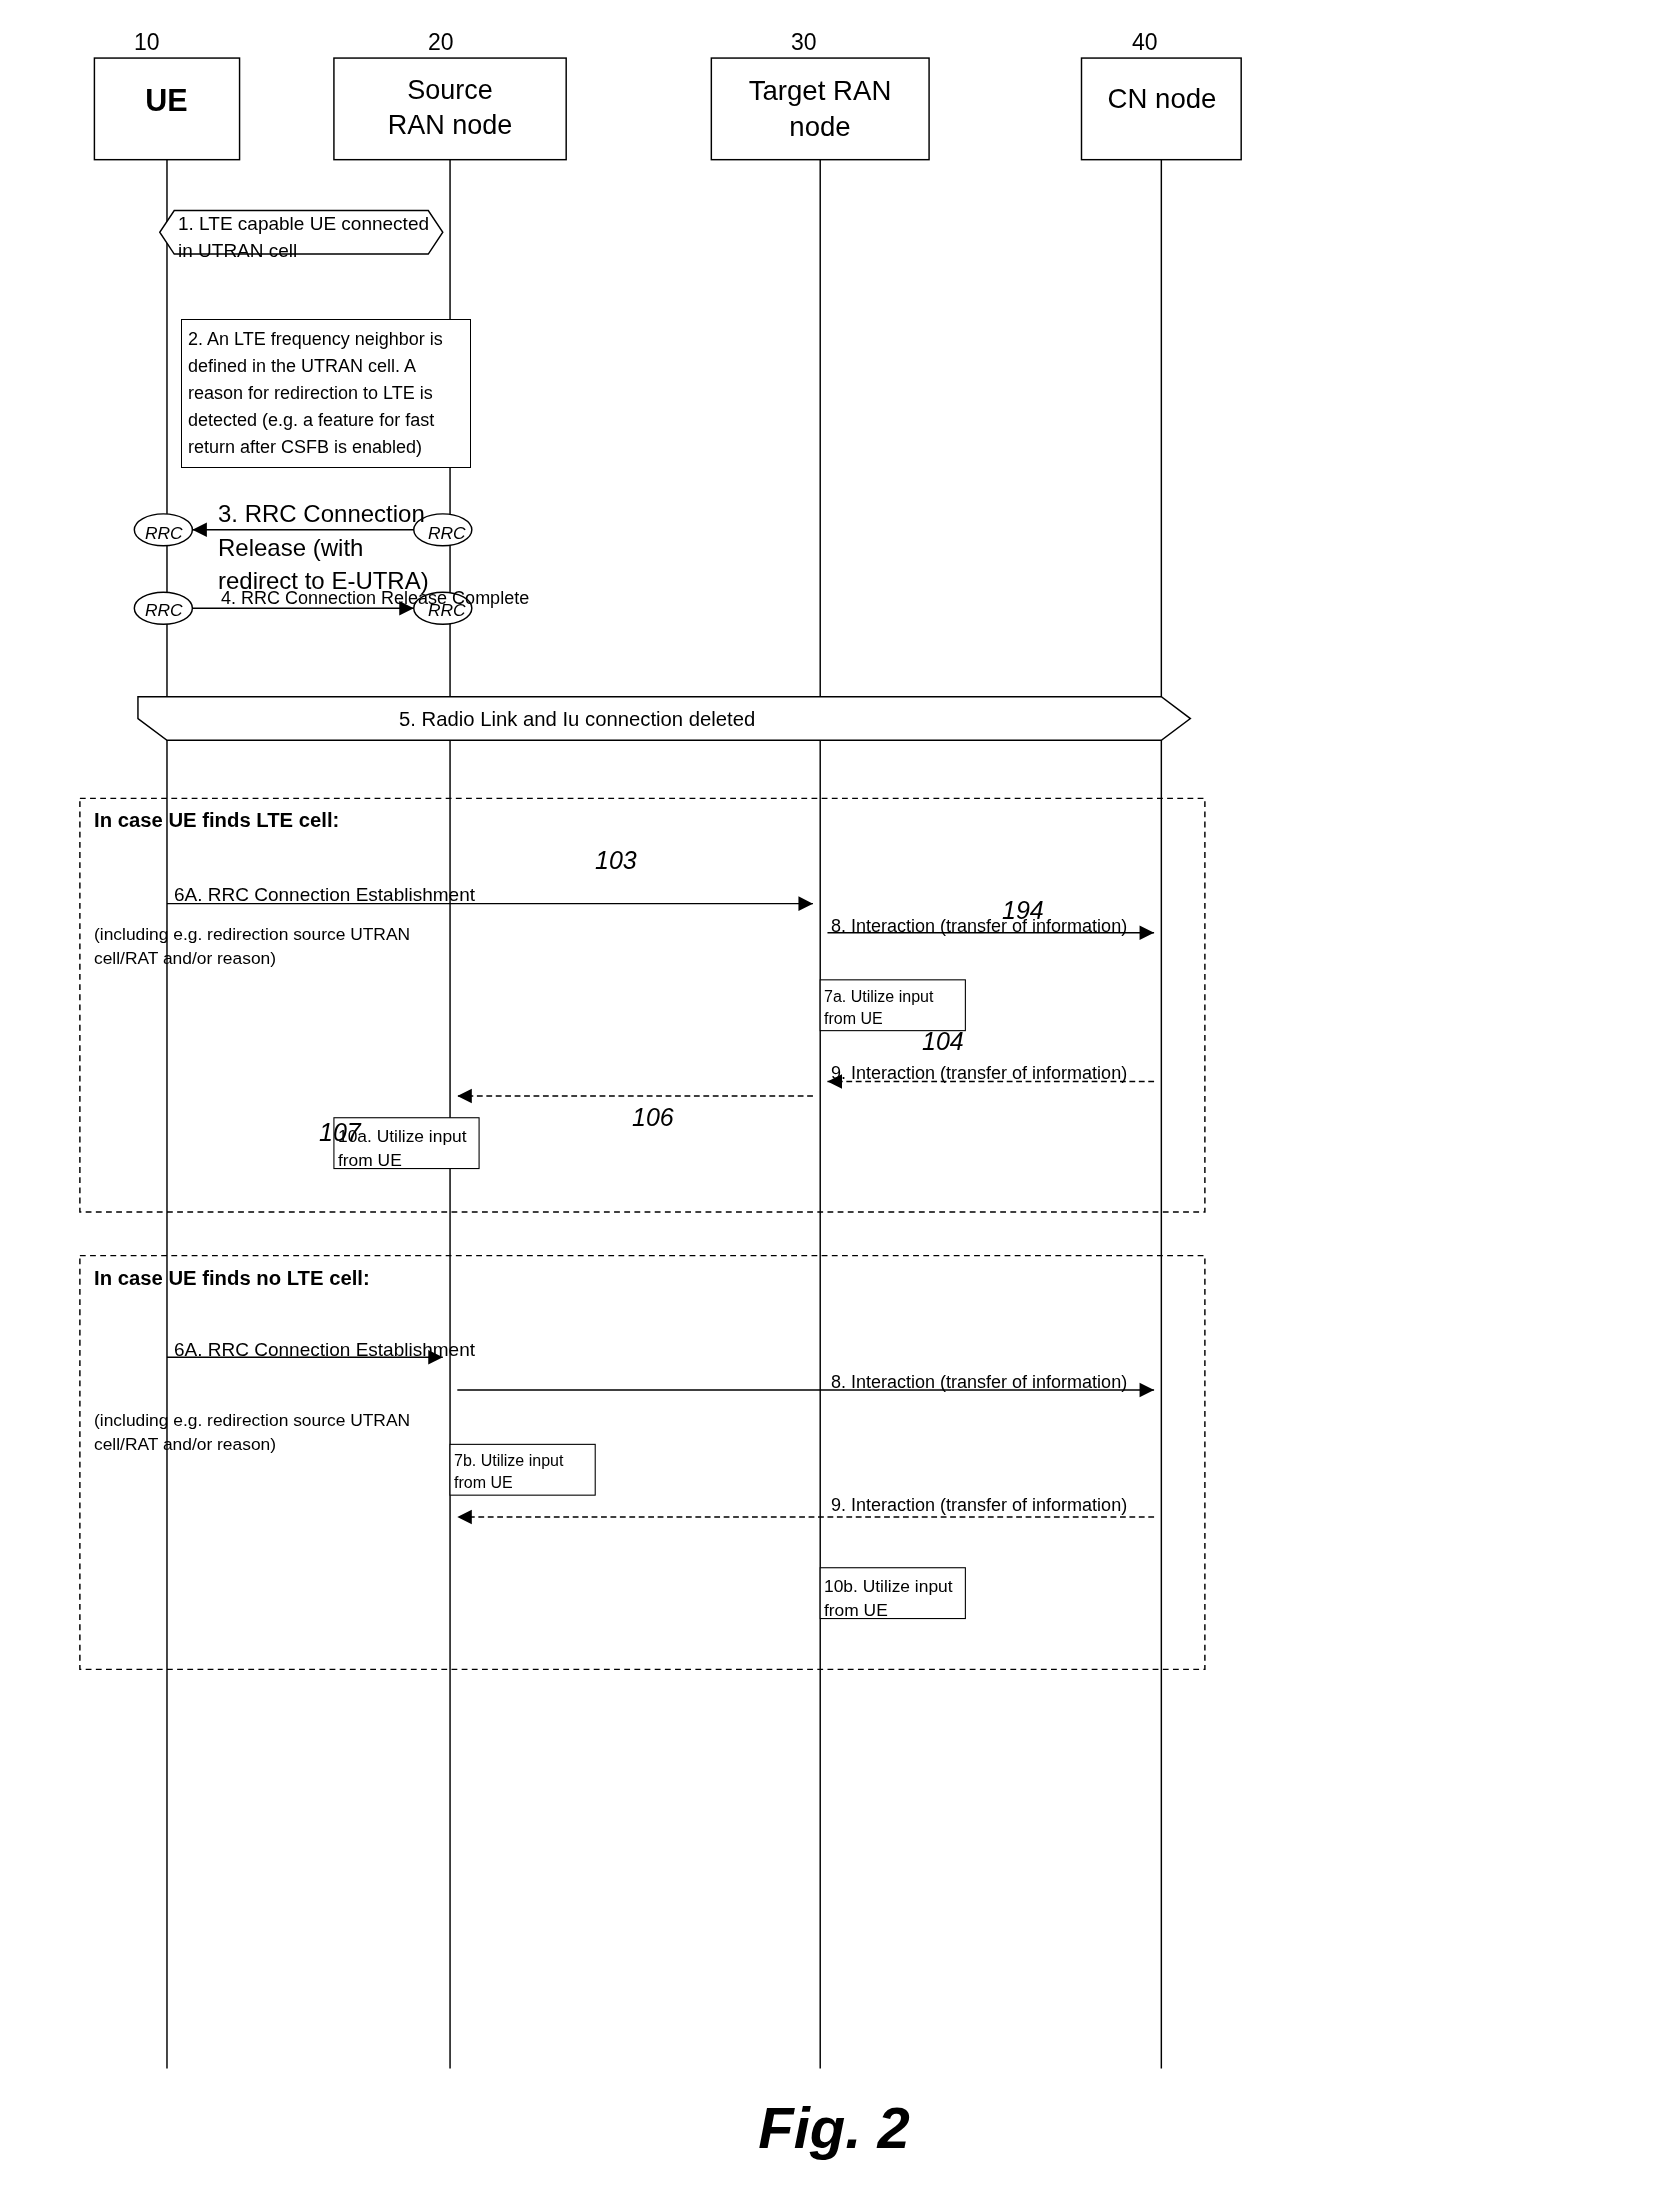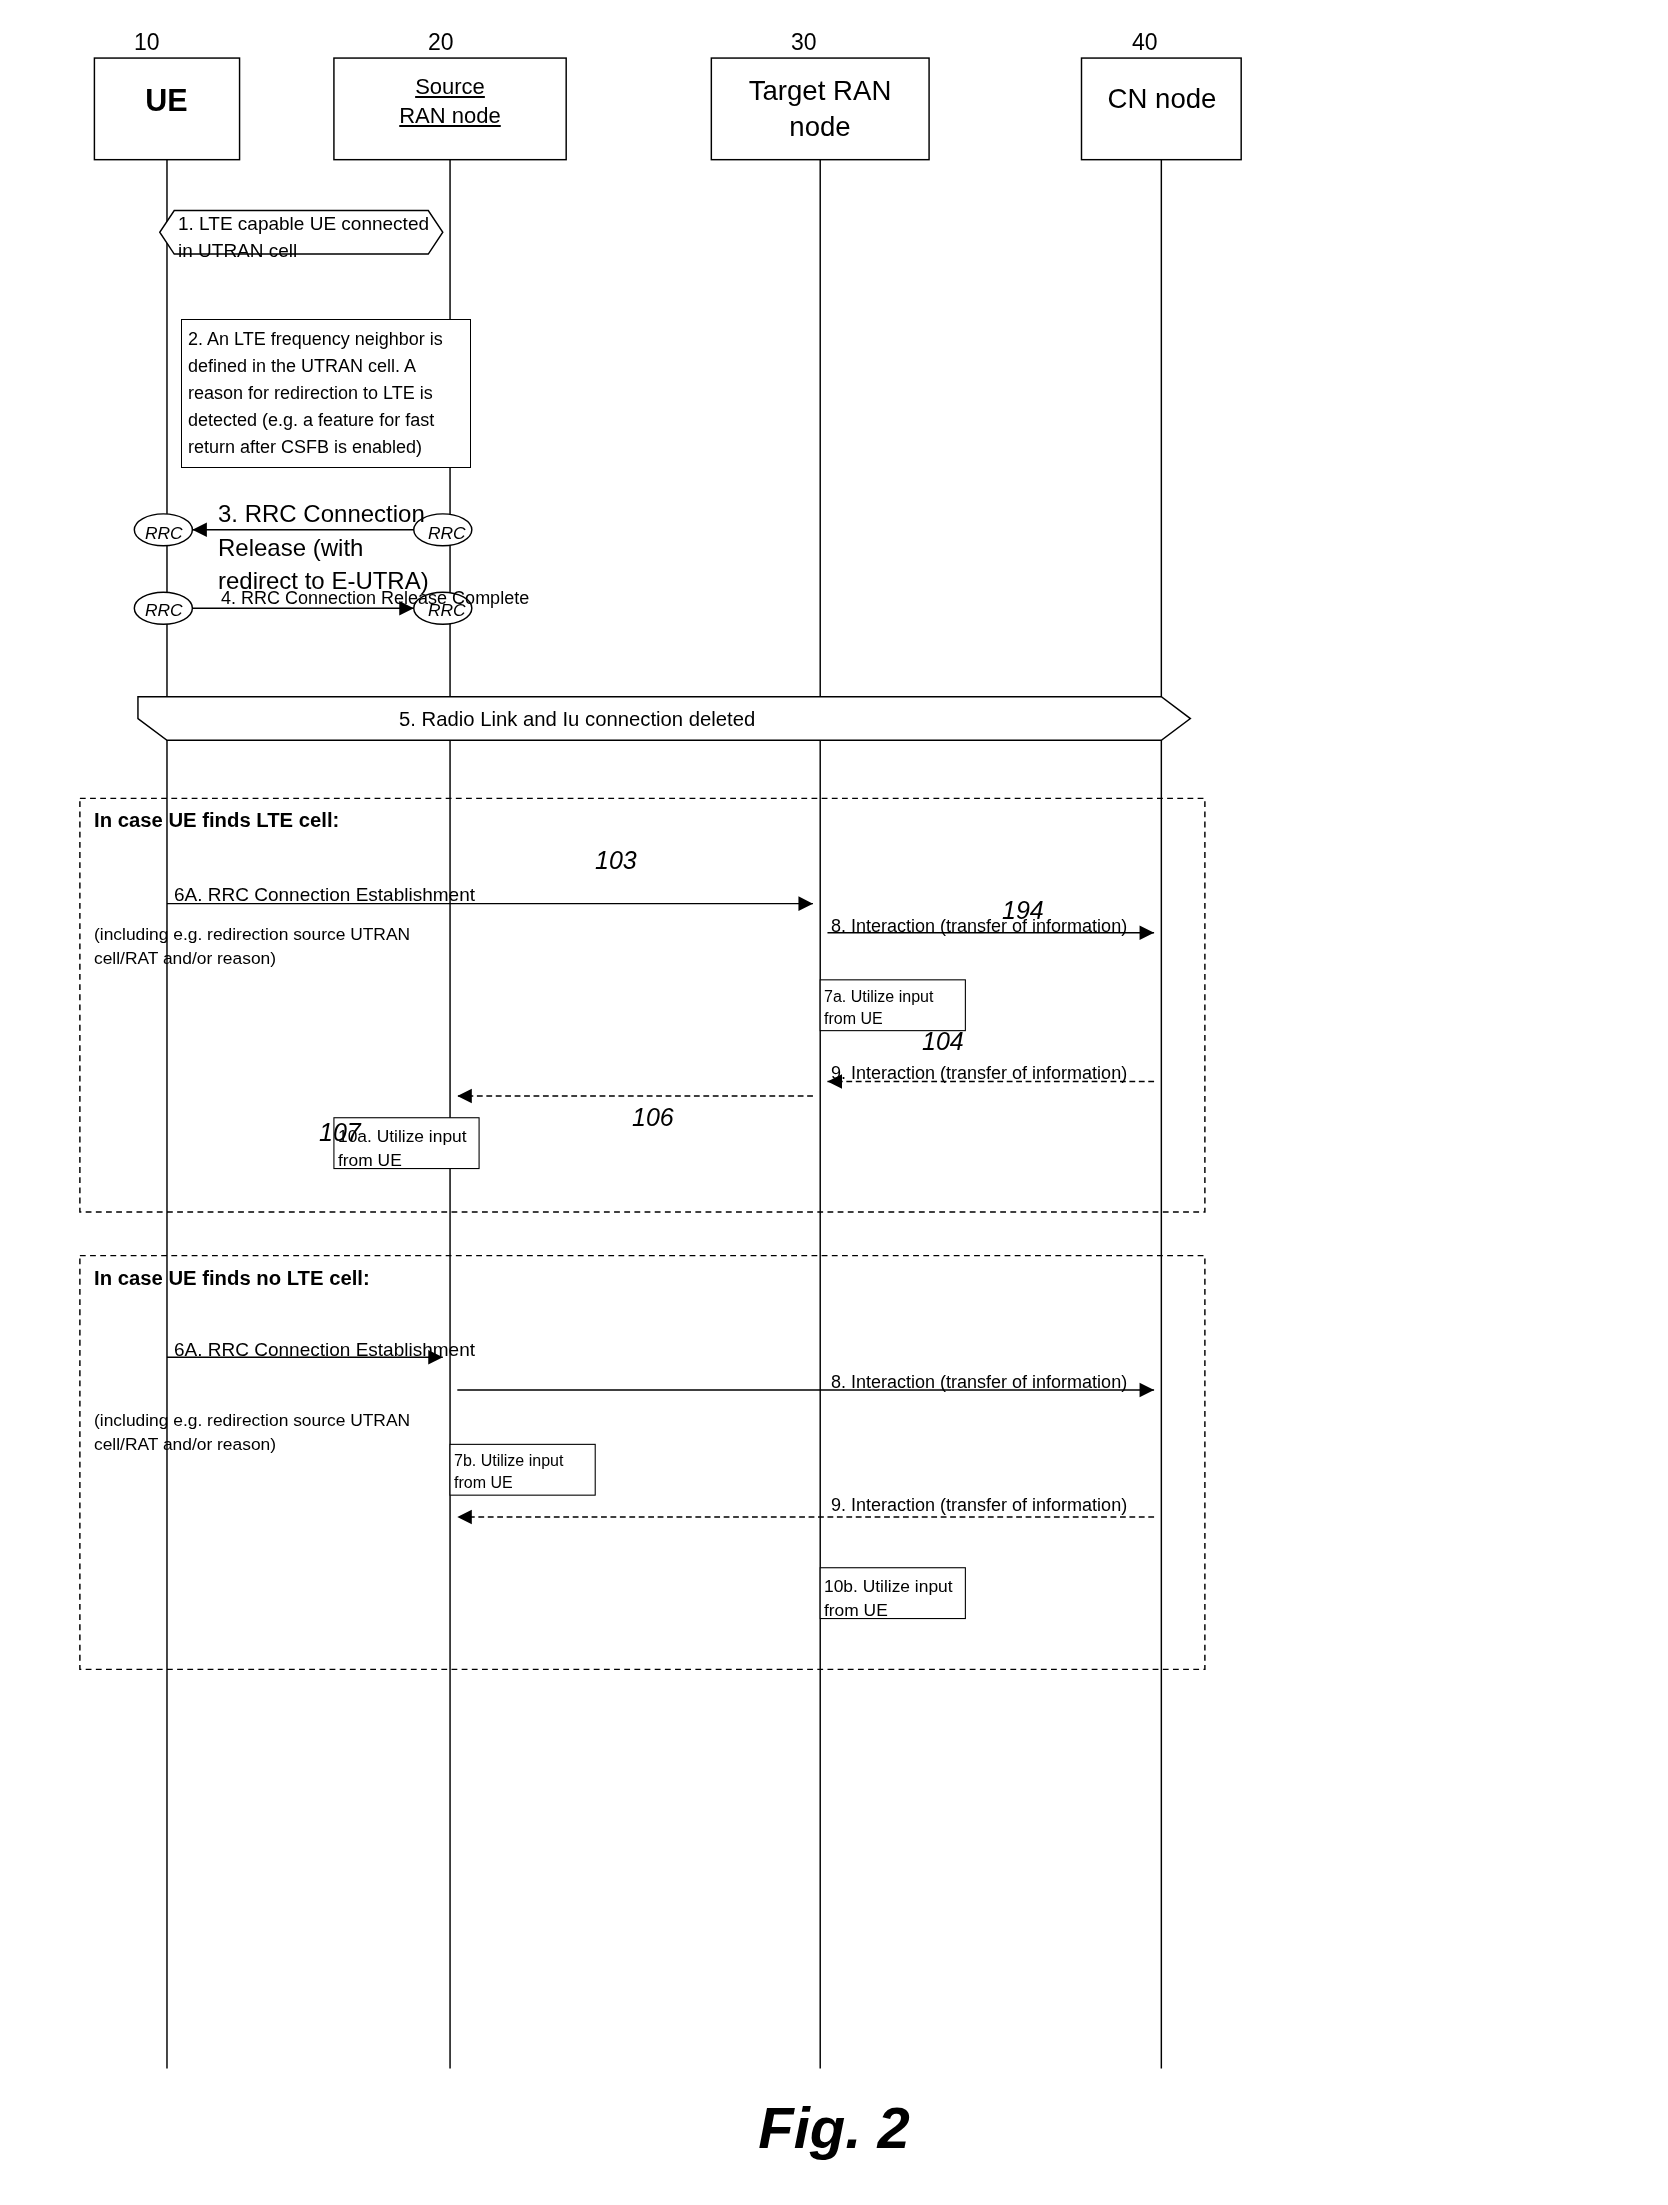--- a/index.html
+++ b/index.html
@@ -104,21 +104,21 @@
 
     <rect x="1130" y="2160" width="200" height="70" fill="white" stroke="black" stroke-width="1.5"></rect>
   </svg>
 
   <div style="position:absolute;top:29px;left:134px;font-size:23px;">10</div>
   <div style="position:absolute;top:29px;left:428px;font-size:23px;">20</div>
   <div style="position:absolute;top:29px;left:791px;font-size:23px;">30</div>
   <div style="position:absolute;top:29px;left:1132px;font-size:23px;">40</div>
 
   <div style="position:absolute;top:83px;left:94px;width:145px;text-align:center;font-size:30.5px;font-weight:bold;">UE</div>
-  <div style="position:absolute;top:73px;left:334px;width:232px;text-align:center;font-size:22px;line-height:1.3;text-decoration:underline;">Source<br>RAN node</div>
+  <div style="position:absolute;top:73px;left:334px;width:232px;text-align:center;font-size:27px;line-height:1.3;">Source<br>RAN node</div>
   <div style="position:absolute;top:73px;left:711px;width:218px;text-align:center;font-size:27.6px;line-height:1.3;">Target RAN<br>node</div>
   <div style="position:absolute;top:83px;left:1082px;width:160px;text-align:center;font-size:27.6px;">CN node</div>
 
   <div style="position:absolute;top:211px;left:178px;font-size:19px;line-height:1.4;max-width:261px;">1. LTE capable UE connected in UTRAN cell</div>
 
   <div style="position:absolute;top:319px;left:181px;width:290px;background:white;border:1.5px solid #000;padding:6px;font-size:18px;line-height:1.5;">2. An LTE frequency neighbor is defined in the UTRAN cell. A reason for redirection to LTE is detected (e.g. a feature for fast return after CSFB is enabled)</div>
 
   <div style="position:absolute;top:497px;left:218px;font-size:24px;line-height:1.4;max-width:232px;">3. RRC Connection Release (with redirect to E-UTRA)</div>
 
   <div style="position:absolute;top:523px;left:145px;font-size:17.4px;font-style:italic;">RRC</div>

